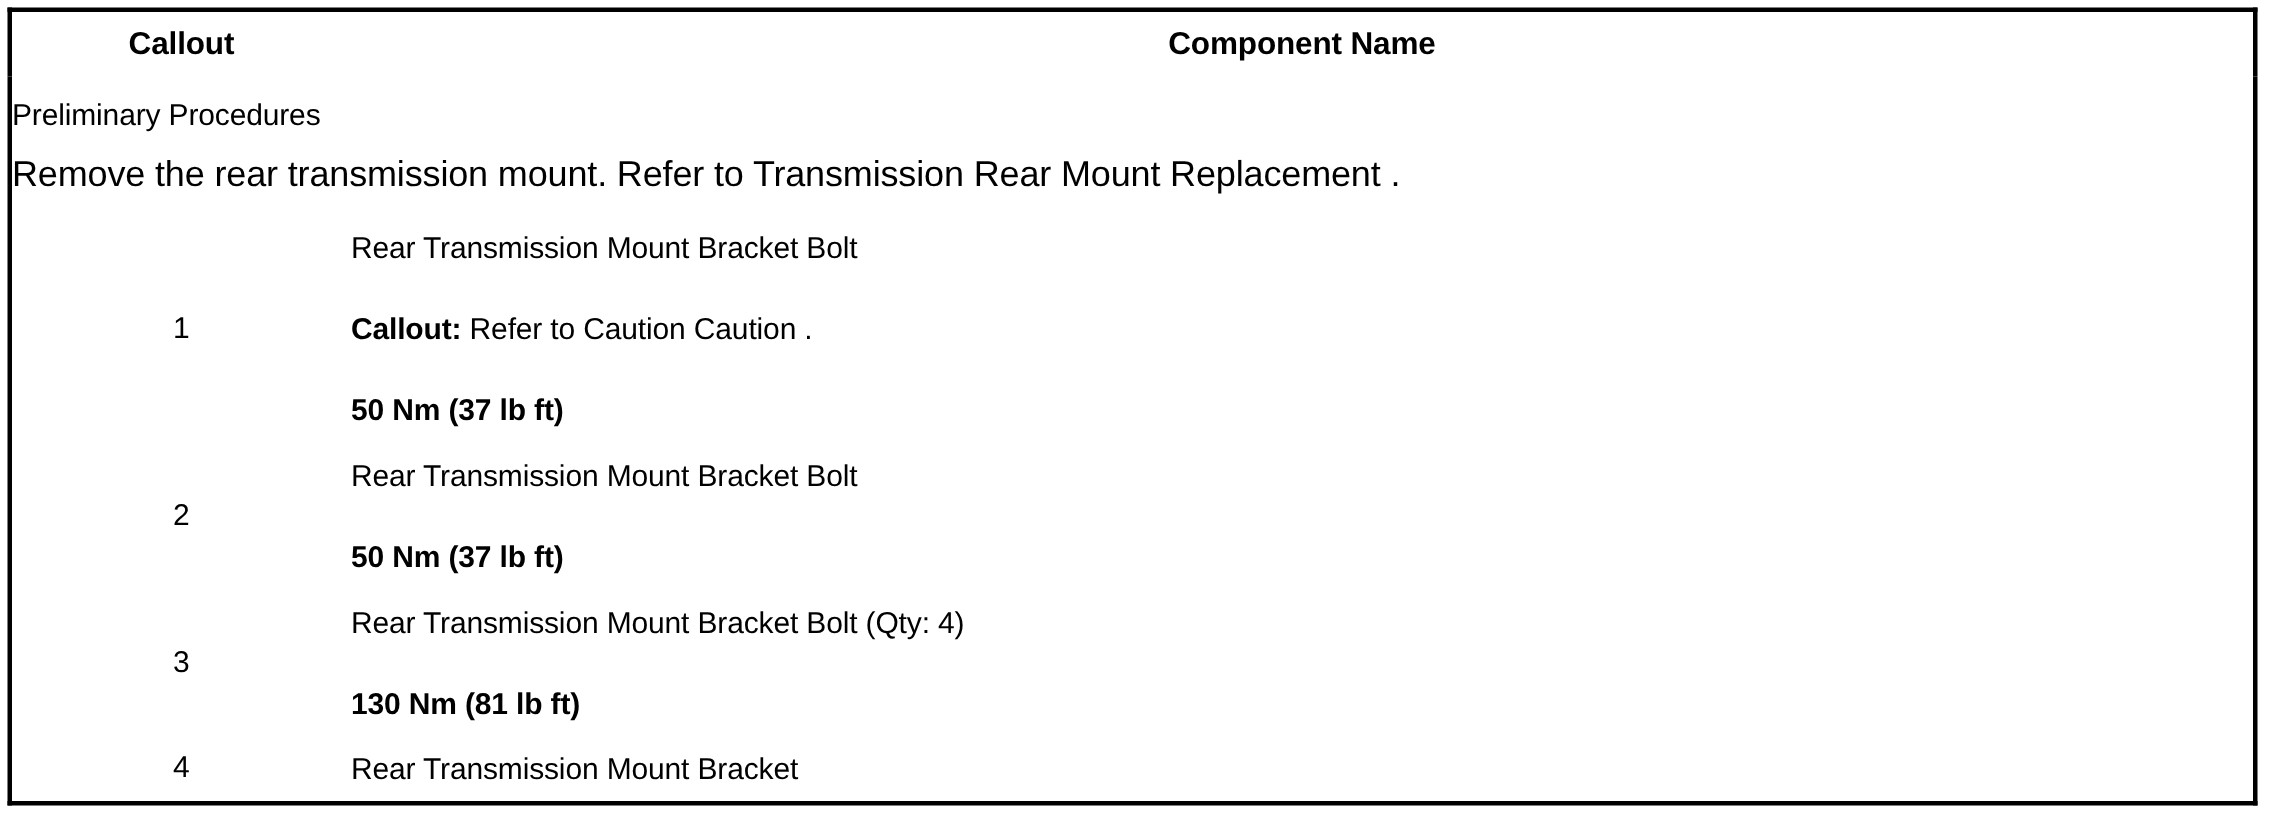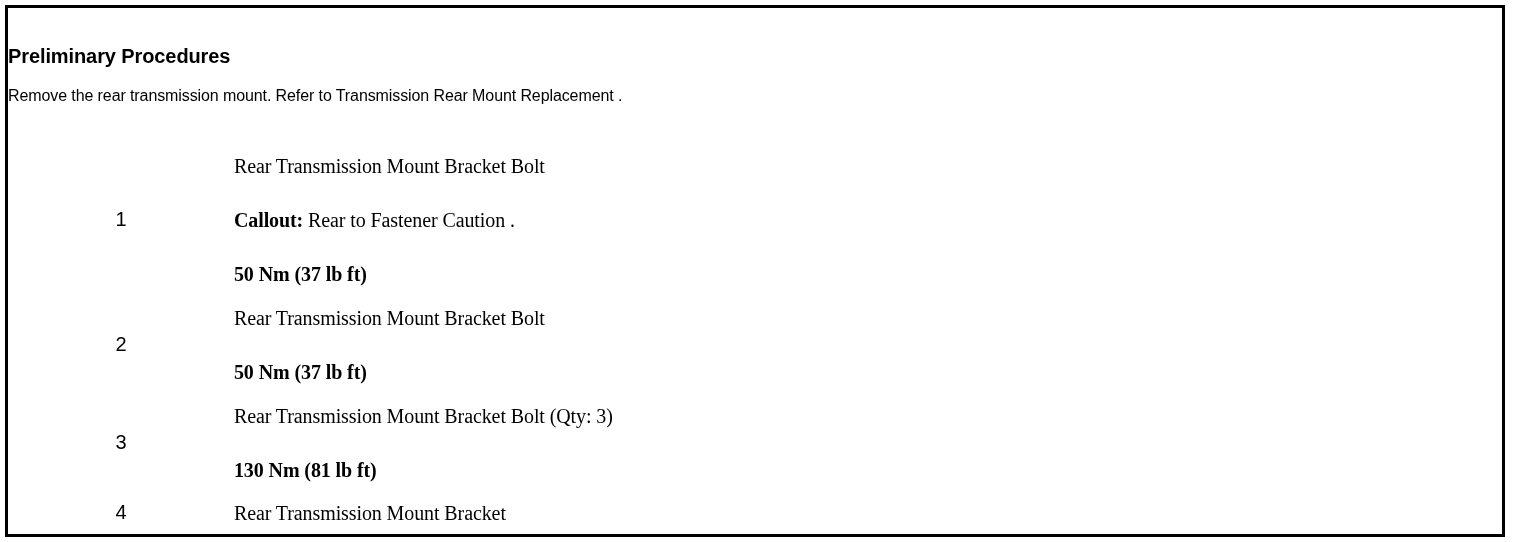--- a/index.html
+++ b/index.html
@@ -63,28 +63,28 @@
     padding-bottom: 2px;
     font-stretch: condensed;
   }
 
   
   .prelim-cell {
     padding: 9px 8px 12px 8px;
     vertical-align: top;
   }
   .prelim-title {
-    font-weight: bold;
+    font-weight: normal;
     font-size: 20px;
     line-height: 26px;
     font-stretch: condensed;
     letter-spacing: -0.1px;
   }
   .prelim-body {
-    font-size: 16px;
+    font-size: 24px;
     line-height: 26px;
     margin-top: 14px;
     font-stretch: condensed;
     letter-spacing: -0.1px;
   }
 
   
   .callout-cell {
     text-align: center;
     font-size: 20px;
@@ -93,21 +93,20 @@
   .name-cell {
     padding: 0 8px 0 8px;
     vertical-align: middle;
     font-size: 20px;
     line-height: 26px;
     font-stretch: condensed;
     letter-spacing: -0.1px;
   }
   .name-cell .line {
     display: block;
-    font-family: Liberation Serif, serif;
   }
   .name-cell .line + .line {
     margin-top: 28px;
   }
   .bold { font-weight: bold; }
 
   .row-1 { height: 152px; }
   .row-2 { height: 98px; }
   .row-3 { height: 98px; }
   .row-4 { height: 44px; }
@@ -123,49 +122,53 @@
 
 <div class="page">
 
   <table class="spec-table">
     <colgroup>
       <col class="col-callout">
       <col class="col-name">
     </colgroup>
     <tbody>
 
+      <tr>
+        <td class="hdr-cell rule-h rule-v">Callout</td>
+        <td class="hdr-cell rule-h">Component Name</td>
+      </tr>
 
       <tr>
         <td class="prelim-cell rule-h" colspan="2">
           <div class="prelim-title">Preliminary Procedures</div>
           <div class="prelim-body">Remove the rear transmission mount. Refer to Transmission Rear Mount Replacement .</div>
         </td>
       </tr>
 
       <tr class="row-1">
         <td class="callout-cell rule-h rule-v">1</td>
         <td class="name-cell rule-h">
           <span class="line">Rear Transmission Mount Bracket Bolt</span>
-          <span class="line"><span class="bold">Callout:</span><span> Rear to Fastener Caution .</span></span>
+          <span class="line"><span class="bold">Callout:</span><span> Refer to Caution Caution .</span></span>
           <span class="line bold">50 Nm (37 lb ft)</span>
         </td>
       </tr>
 
       <tr class="row-2">
         <td class="callout-cell rule-h rule-v">2</td>
         <td class="name-cell rule-h">
           <span class="line">Rear Transmission Mount Bracket Bolt</span>
           <span class="line bold">50 Nm (37 lb ft)</span>
         </td>
       </tr>
 
       <tr class="row-3">
         <td class="callout-cell rule-h rule-v">3</td>
         <td class="name-cell rule-h">
-          <span class="line">Rear Transmission Mount Bracket Bolt (Qty: 3)</span>
+          <span class="line">Rear Transmission Mount Bracket Bolt (Qty: 4)</span>
           <span class="line bold">130 Nm (81 lb ft)</span>
         </td>
       </tr>
 
       <tr class="row-4">
         <td class="callout-cell rule-v">4</td>
         <td class="name-cell single">
           <span class="line">Rear Transmission Mount Bracket</span>
         </td>
       </tr>

